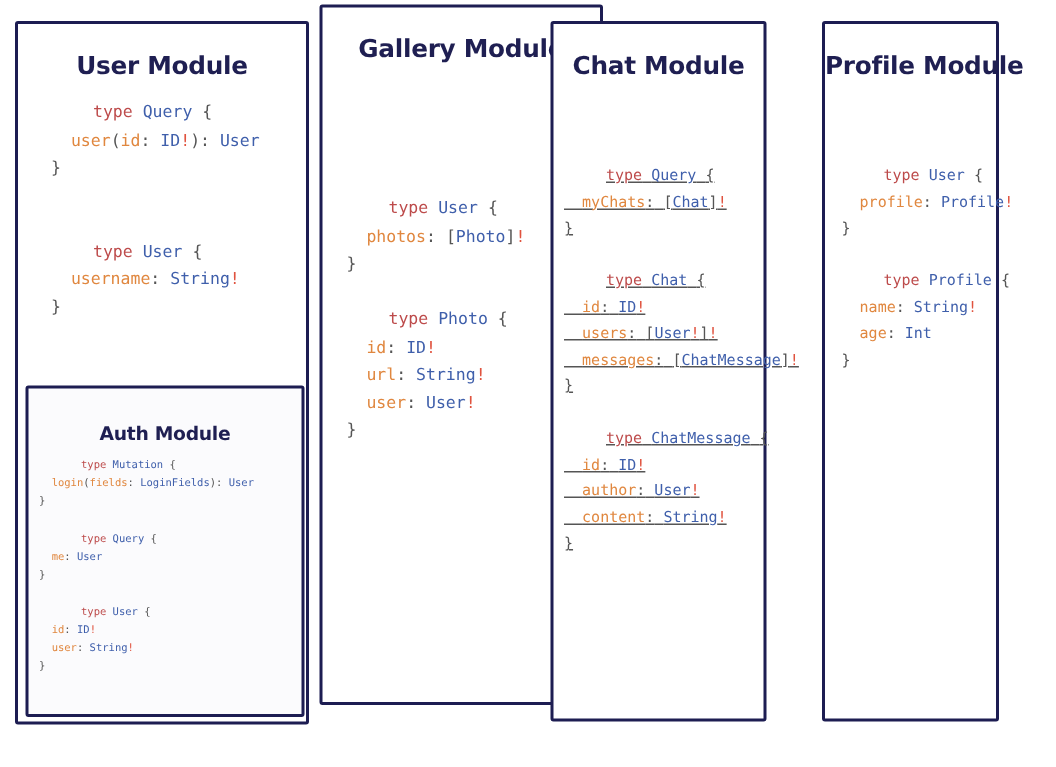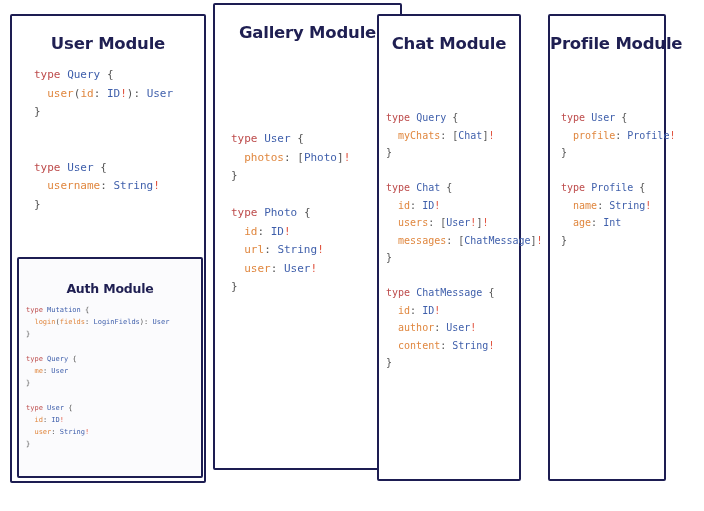--- a/index.html
+++ b/index.html
@@ -63,35 +63,35 @@
   .sub-panel > .panel-title {
     font-size: 12.5px;
     margin-top: 22px;
   }
   .sub-panel .code {
     font-size: 7px;
     line-height: 12.2px;
   }
 
   
-  .t-kw   { color: #bd4b4b; }   
+  .t-kw   { color: #bd4b4b; margin-left: 28px; }   
   .t-type { color: #3f5fab; }   
   .t-fld  { color: #e0873f; }   
   .t-punc { color: #555555; }   
   .t-bang { color: #e0533f; }   
 
   
   #panel-user    { left: 10px;  top: 14px; width: 196px; height: 469px; }
   #panel-gallery { left: 213px; top: 3px; width: 189px; height: 467px; }
-  #panel-chat    { left: 377px; top: 14px; width: 144px; height: 467px; }
+  #panel-chat    { left: 367px; top: 14px; width: 144px; height: 467px; }
   #panel-profile { left: 548px; top: 14px; width: 118px; height: 467px; }
 
   #panel-user .code     { margin: 13px 0 0 22px; }
   #panel-gallery .code  { margin: 88px 0 0 16px; }
-  #panel-chat .code     { margin: 56px 0 0 7px; line-height: 17.5px; font-size: 10px; }
+  #panel-chat .code     { margin: 56px 0 0 7px; line-height: 17.5px; font-size: 10px; text-decoration: underline; }
   #panel-profile .code  { margin: 56px 0 0 11px; line-height: 17.5px; font-size: 10px; }
 
   #panel-auth { left: 5px; top: 241px; width: 186px; height: 221px; }
   #panel-auth .code { margin: 8px 0 0 7px; }
 </style>
 </head>
 <body>
 
 <div id="board">
 

